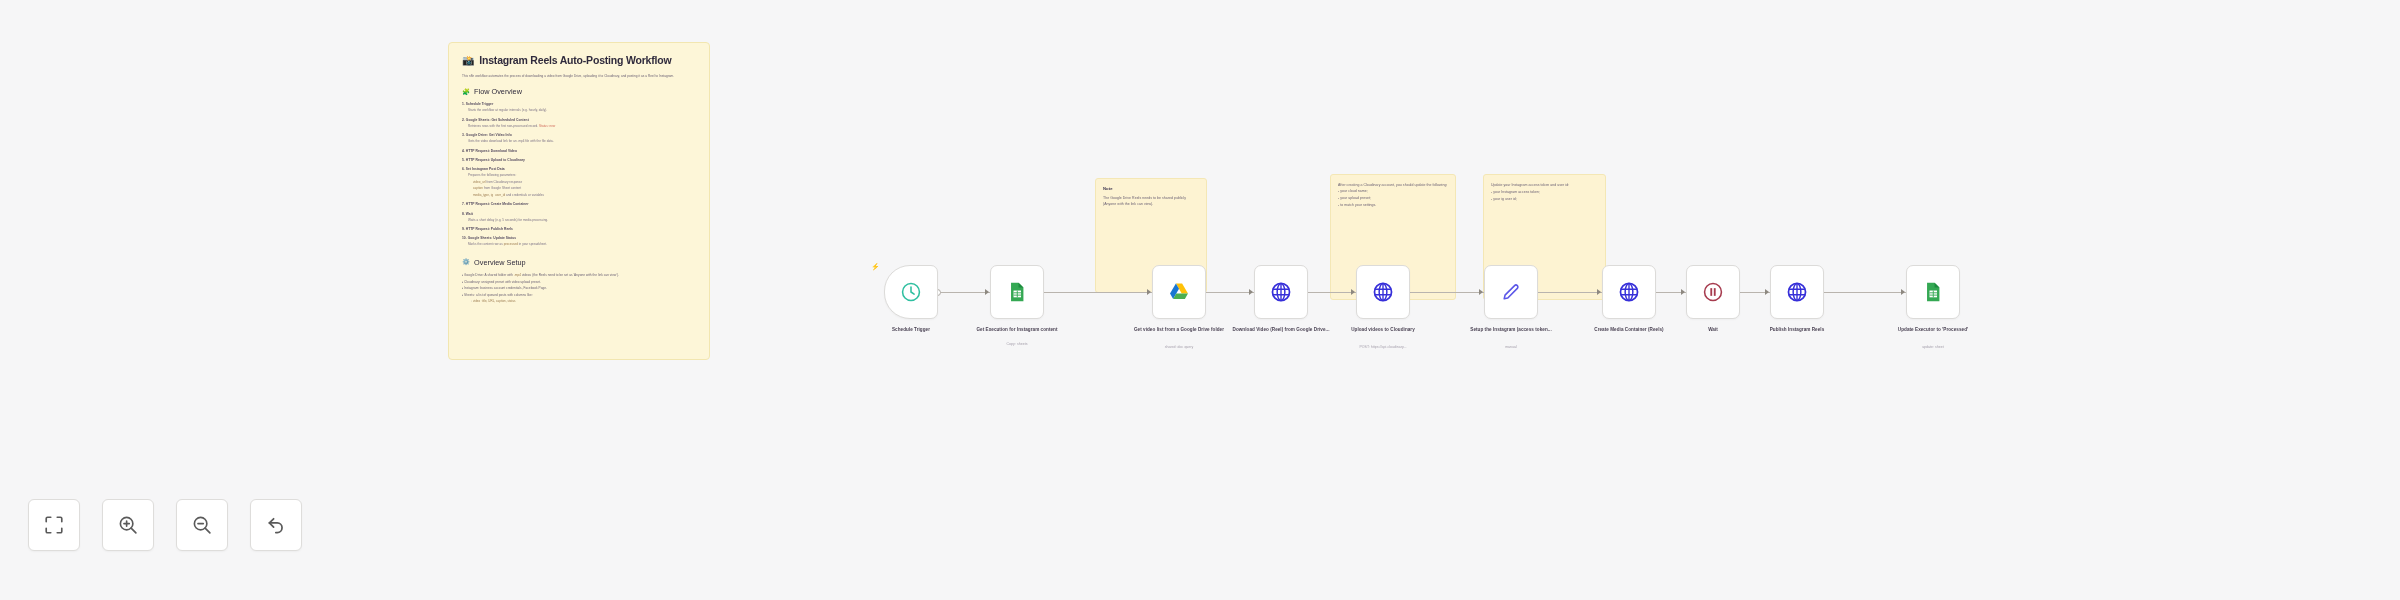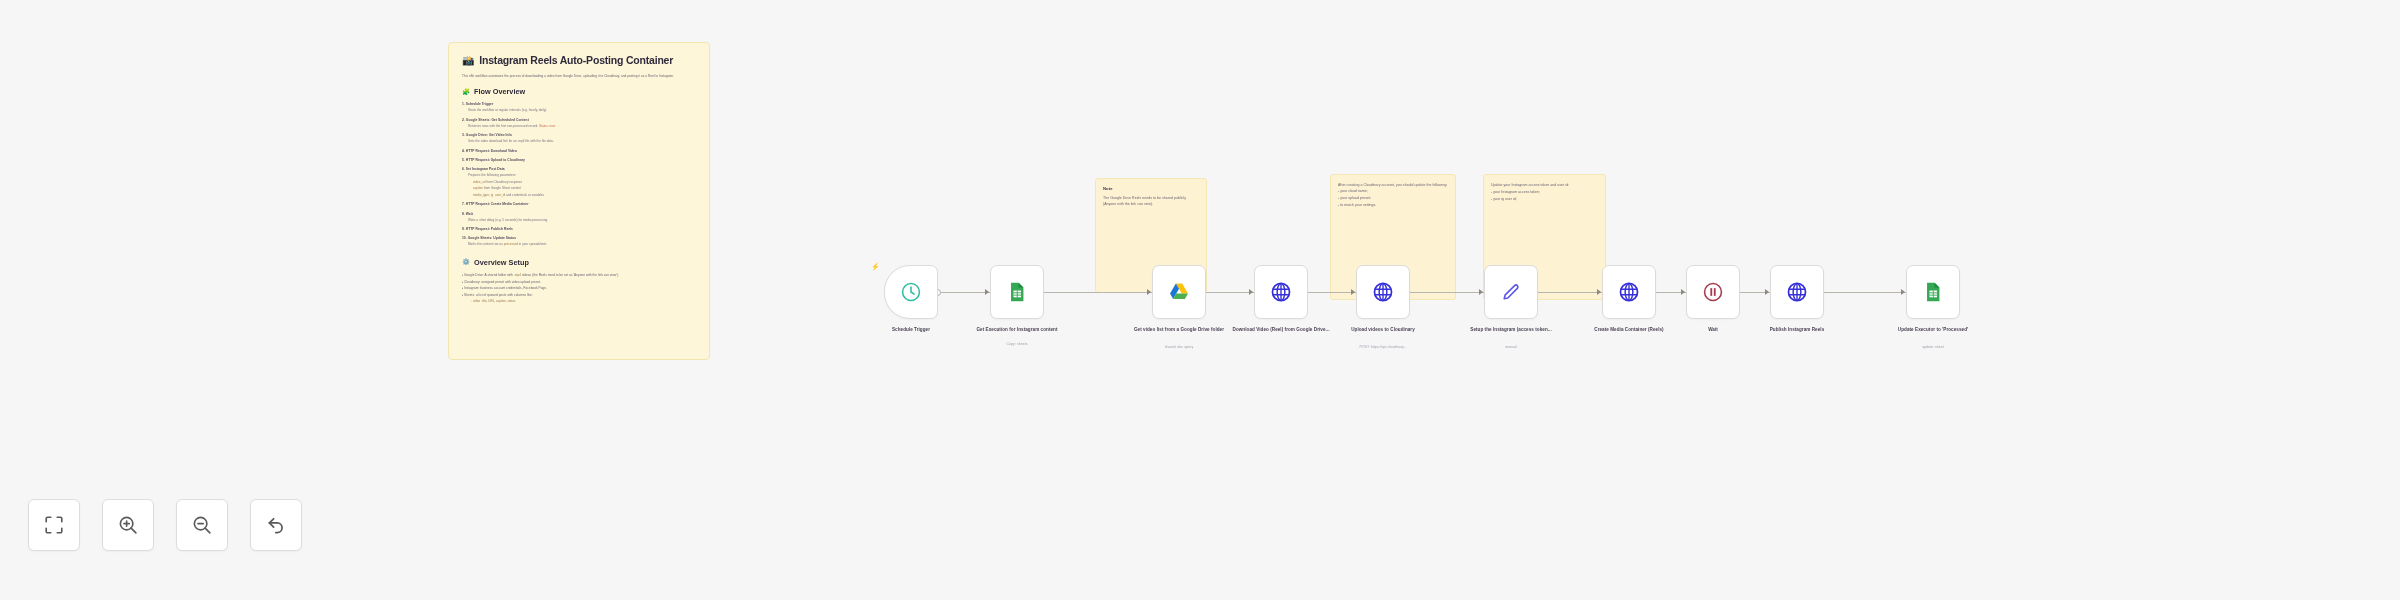--- a/index.html
+++ b/index.html
@@ -31,21 +31,21 @@
     margin-bottom: 7px;
   }
   #doc-title .emoji { font-size: 10px; filter: saturate(.9); }
   .doc-intro {
     font-size: 3.1px; line-height: 1.95;
     color: #6a6073; margin-bottom: 8px;
     letter-spacing: .05px;
   }
   .doc-h2 {
     display: flex; align-items: center; gap: 4px;
-    font-size: 7.3px; font-weight: bold; color: #2f2a3c;
+    font-size: 7.3px; font-weight: normal; color: #2f2a3c;
     margin: 7px 0 6px 0;
   }
   .doc-h2 .emoji { font-size: 6.5px; }
   .olist { list-style: none; }
   .olist > li { margin-bottom: 4.2px; }
   .oline {
     font-size: 3.3px; font-weight: bold; color: #53495e;
     line-height: 1.5; letter-spacing: .04px;
   }
   .sub {
@@ -295,21 +295,21 @@
     </div>
     <div class="nlabel" style="left:1881px; top:327px;">Update Executor to 'Processed'</div>
     <div class="nsub" style="left:1881px; top:345px;">update: sheet</div>
 
   </div>
 
   <div id="doc-panel">
 
     <div id="doc-title">
       <span class="emoji">📸</span>
-      <span>Instagram Reels Auto-Posting Container</span>
+      <span>Instagram Reels Auto-Posting Workflow</span>
     </div>
 
     <div class="doc-intro">This n8n workflow automates the process of downloading a video from Google Drive, uploading it to Cloudinary, and posting it as a Reel to Instagram.</div>
 
     <div class="doc-h2">
       <span class="emoji">🧩</span>
       <span>Flow Overview</span>
     </div>
 
     <ol class="olist">

